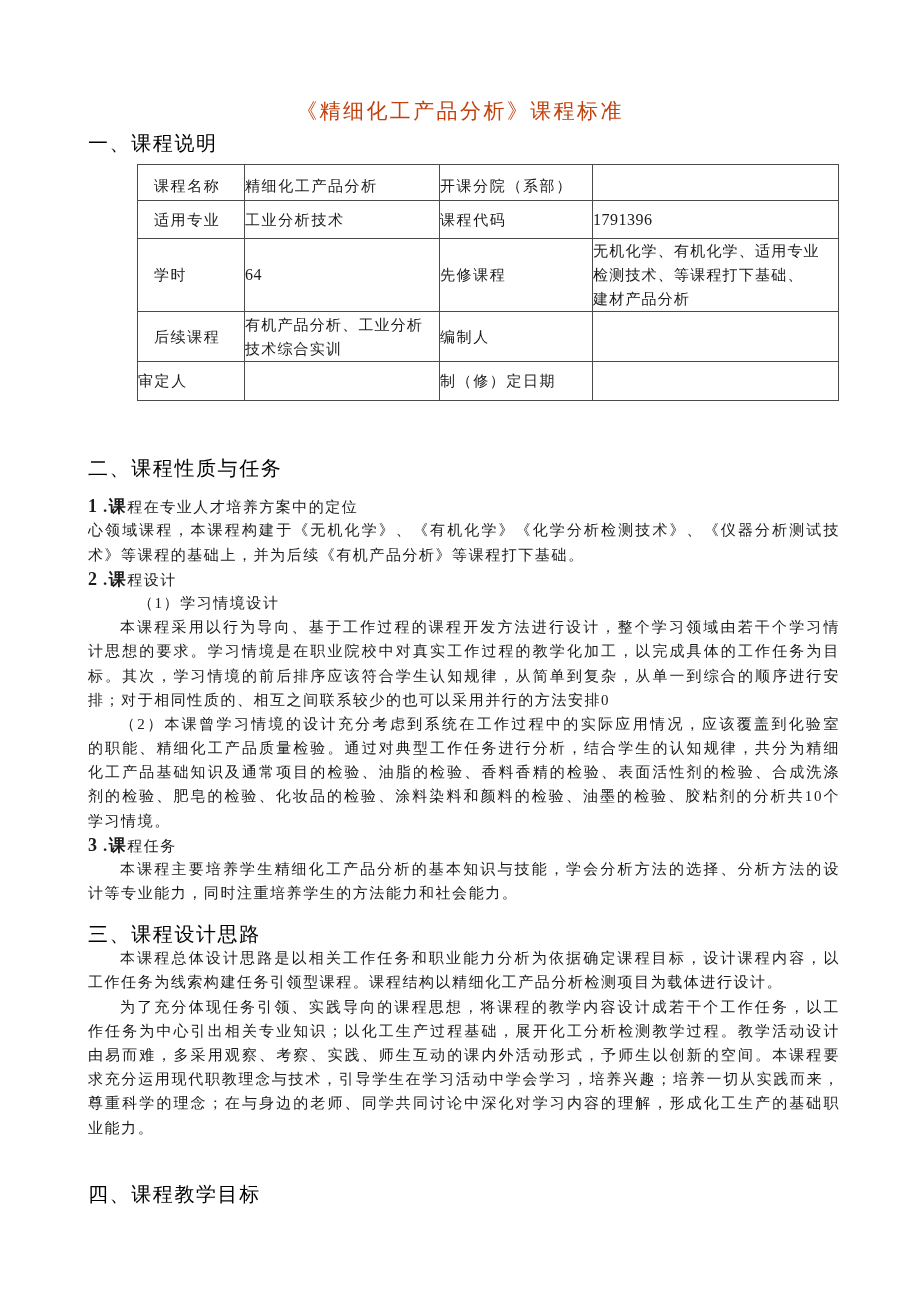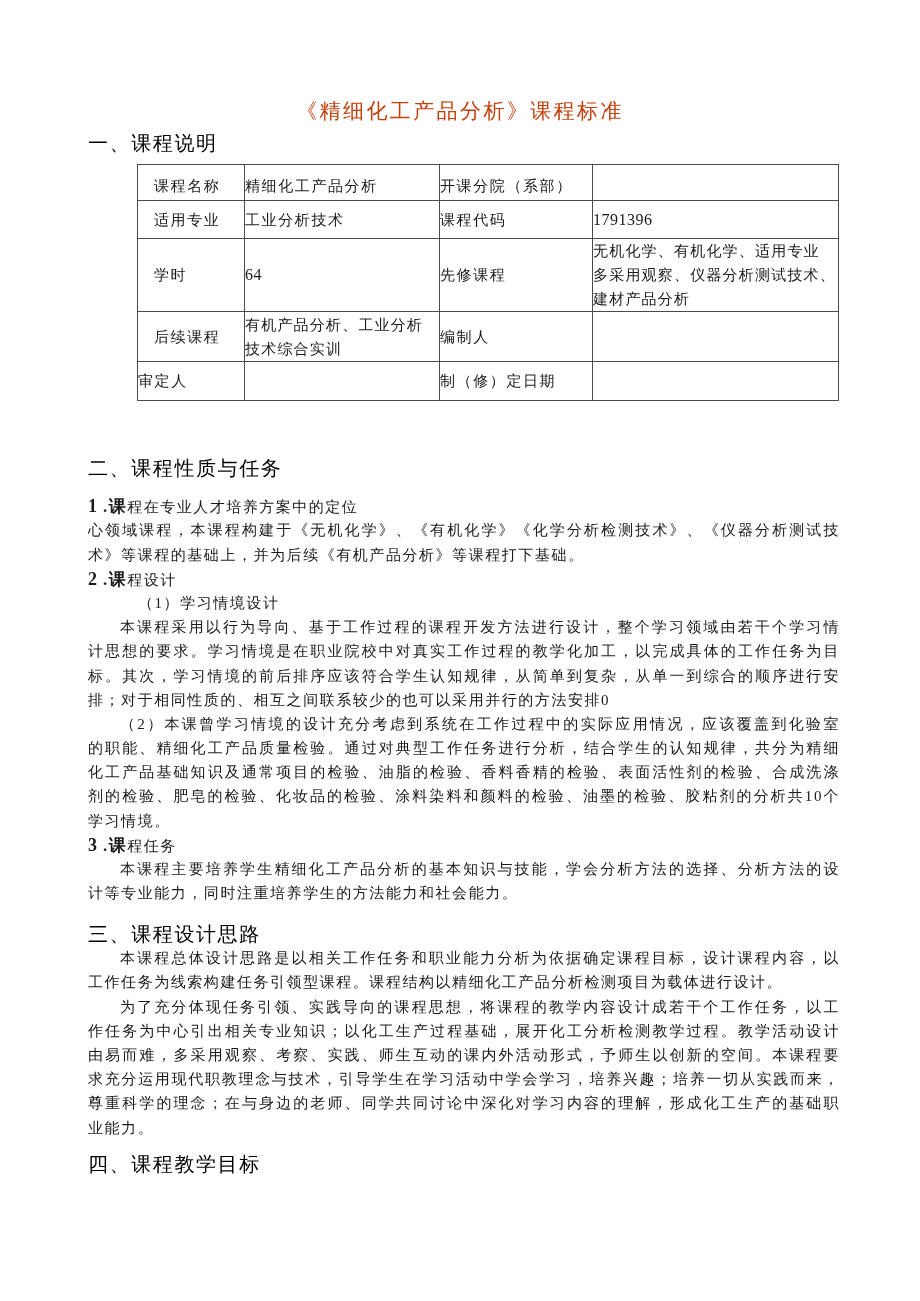--- a/index.html
+++ b/index.html
@@ -13,21 +13,21 @@
     font-size: 21px; letter-spacing: 2.4px; color: #c2410c; line-height: 28px;
   }
   .sec-heading {
     font-size: 20px; letter-spacing: 1.6px; line-height: 24.2px; height: 24.2px;
     white-space: nowrap; color: #000000;
   }
   .abs { position: absolute; left: 88px; width: 752px; }
   #sec1-heading { top: 131px; }
   #sec2 { top: 412px; margin-top: 44px; }
   #sec3 { top: 922px; }
-  #sec4 { top: 1152px; }
+  #sec4 { top: 1182px; }
 
   .ln {
     font-size: 15px; line-height: 24.2px; height: 24.2px; letter-spacing: 1.55px;
     white-space: nowrap; overflow: visible;
   }
   .ln.full { text-align: justify; text-align-last: justify; }
   .ln.last { text-align: left; }
   .ln.ind { padding-left: 32px; }
   .sub-heading { padding-left: 50px; }
   .num-heading {
@@ -84,21 +84,21 @@
     <td>工业分析技术</td>
     <td>课程代码</td>
     <td class="mono-num">1791396</td>
   </tr>
   <tr class="r3">
     <td class="left">学时</td>
     <td class="mono-num">64</td>
     <td>先修课程</td>
     <td class="wide-lines">
       <span class="cell-line">无机化学、有机化学、适用专业</span>
-      <span class="cell-line">多采用观察、仪器分析测试技术、</span>
+      <span class="cell-line">检测技术、等课程打下基础、</span>
       <span class="cell-line">建材产品分析</span>
     </td>
   </tr>
   <tr class="r4">
     <td class="left">后续课程</td>
     <td class="wide-lines">
       <span class="cell-line">有机产品分析、工业分析</span>
       <span class="cell-line">技术综合实训</span>
     </td>
     <td>编制人</td>

